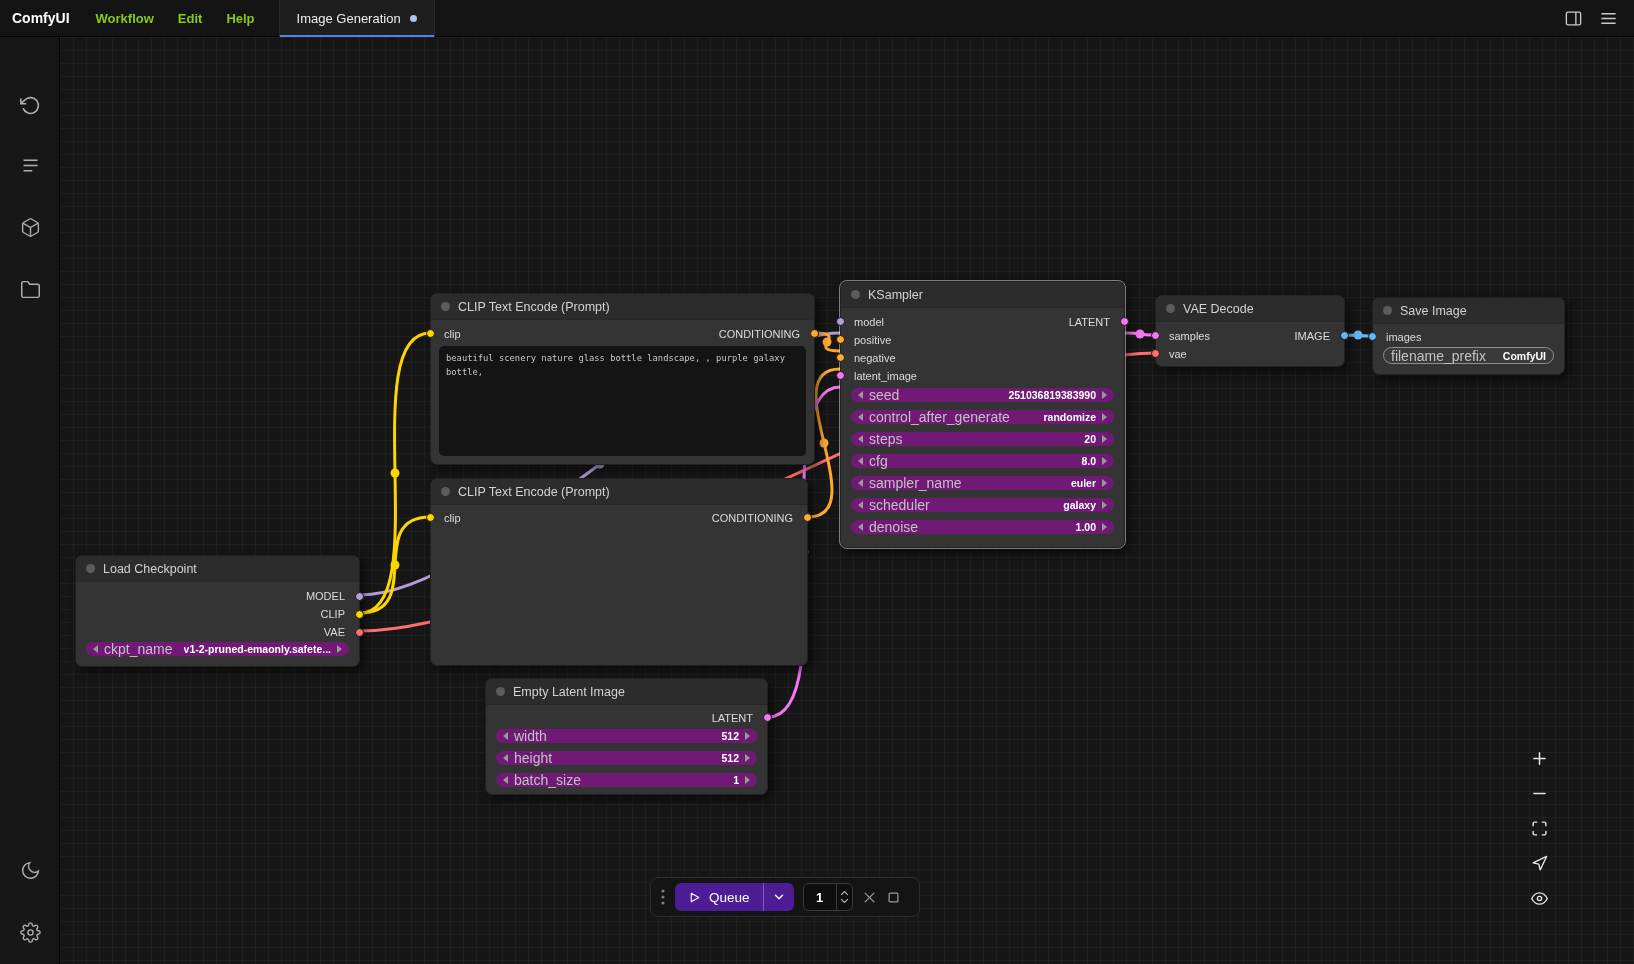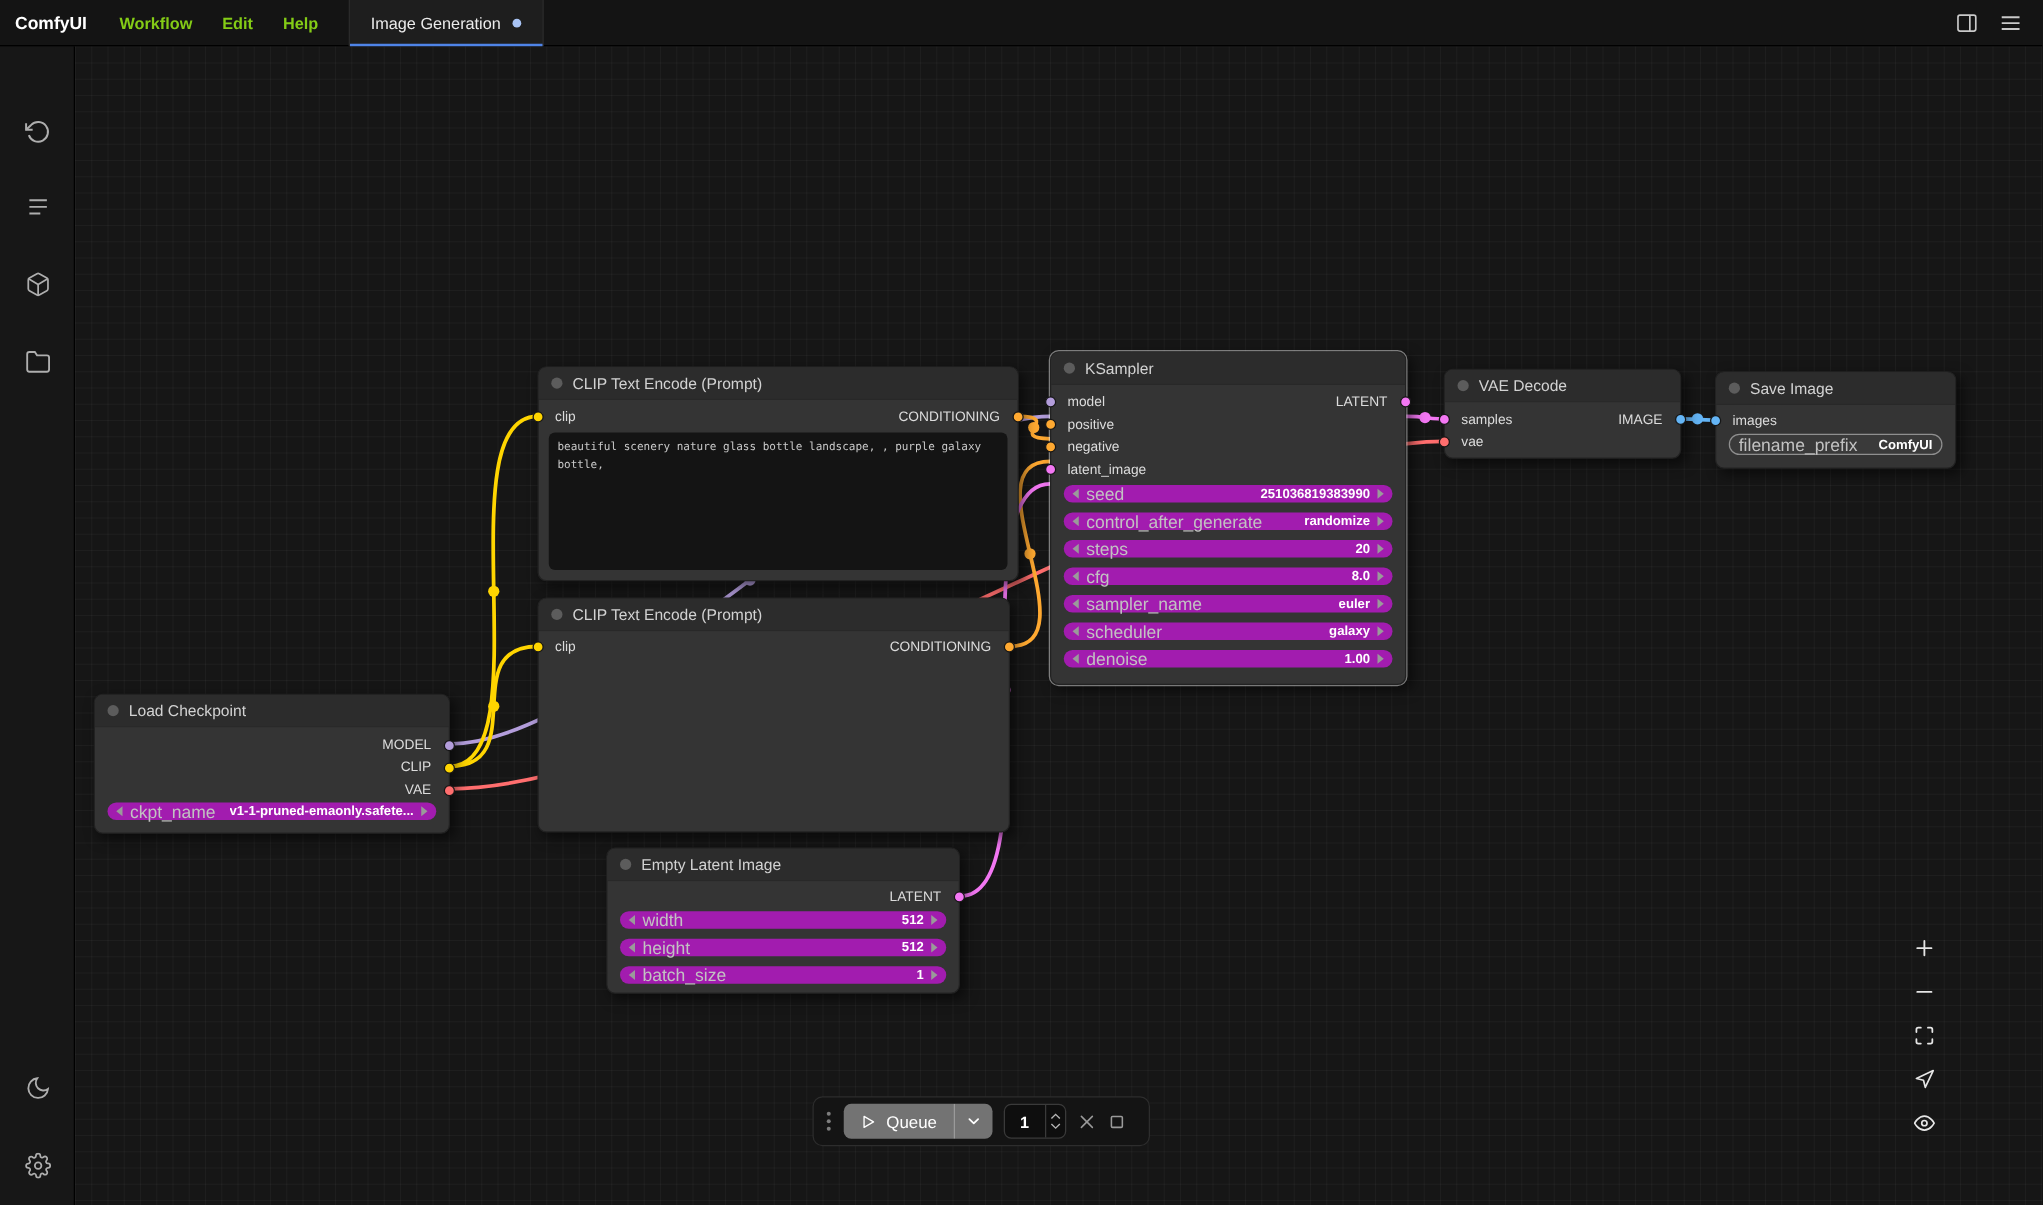--- a/index.html
+++ b/index.html
@@ -69,21 +69,21 @@
   .slot-label { position:absolute; font-size:11px; color:#dcdcdc; height:18px; line-height:18px; white-space:nowrap; }
   .slot-label.in  { left:13px; }
   .slot-label.out { right:14px; }
   .dot {
     position:absolute; width:9px; height:9px; border-radius:50%;
     border:1px solid #161616; z-index:4;
   }
   .dot.in  { left:-5px; }
   .dot.out { right:-5px; }
   .widget {
-    position:absolute; left:10px; right:10px; height:14px; background:#a21caf;
+    position:absolute; left:10px; right:10px; height:14px; background:#701a75;
     border-radius:8px; display:flex; align-items:center; gap:6px; padding:0 7px;
   }
   .wlabel { font-size:14px; color:#c2c2c2; white-space:nowrap; }
   .wvalue { font-size:10.5px; color:#fff; font-weight:700; margin-left:auto; white-space:nowrap; overflow:hidden; }
   .arr { width:0; height:0; flex:none; }
   .arr-left  { border-top:4px solid transparent; border-bottom:4px solid transparent; border-right:5px solid #9a9a9a; }
   .arr-right { border-top:4px solid transparent; border-bottom:4px solid transparent; border-left:5px solid #9a9a9a; }
   .widget.text-widget { background:#3a3a3a; border:1px solid #8f8f8f; height:17px; border-radius:9px; }
   .node-textarea {
     position:absolute; left:8px; right:8px; top:52px; bottom:8px;
@@ -214,21 +214,21 @@
   </div>
   <span class="slot-label out" style="top:31px">MODEL</span>
   <span class="slot-label out" style="top:49px">CLIP</span>
   <span class="slot-label out" style="top:67px">VAE</span>
   <span class="dot out" style="top: 36px; background: rgb(179, 157, 219);"></span>
   <span class="dot out" style="top: 54px; background: rgb(255, 213, 0);"></span>
   <span class="dot out" style="top: 72px; background: rgb(255, 110, 110);"></span>
   <div class="widget" style="top:86px">
     <span class="arr arr-left"></span>
     <span class="wlabel">ckpt_name</span>
-    <span class="wvalue">v1-1-pruned-emaonly.safete...</span>
+    <span class="wvalue">v1-2-pruned-emaonly.safete...</span>
     <span class="arr arr-right"></span>
   </div>
 </div>
 
 <div class="node" style="left:430px;top:293px;width:385px;height:172px">
   <div class="node-header">
     <span class="collapse-dot"></span>
     <span class="node-title">CLIP Text Encode (Prompt)</span>
   </div>
   <span class="slot-label in" style="top:31px">clip</span>
@@ -362,21 +362,21 @@
 </div>
 
 <div class="queue-bar">
   <span class="drag-handle">
     <svg width="6" height="20" viewBox="0 0 6 20" fill="currentColor">
         <circle cx="3" cy="4" r="1.6"></circle>
         <circle cx="3" cy="10" r="1.6"></circle>
         <circle cx="3" cy="16" r="1.6"></circle>
       </svg>
   </span>
-  <div class="queue-btn" style="background: #737373;">
+  <div class="queue-btn" style="background: #4c1d95;">
     <span class="queue-btn-main">
       <svg width="13" height="13" viewBox="0 0 24 24" fill="none" stroke="#fff" stroke-width="2" stroke-linejoin="round">
           <polygon points="6 4 20 12 6 20"></polygon>
         </svg>
       <span class="queue-label">Queue</span>
     </span>
     <span class="queue-btn-caret">
       <svg width="14" height="14" viewBox="0 0 24 24" fill="none" stroke="#fff" stroke-width="2.4" stroke-linecap="round" stroke-linejoin="round">
           <polyline points="6 9 12 15 18 9"></polyline>
         </svg>

